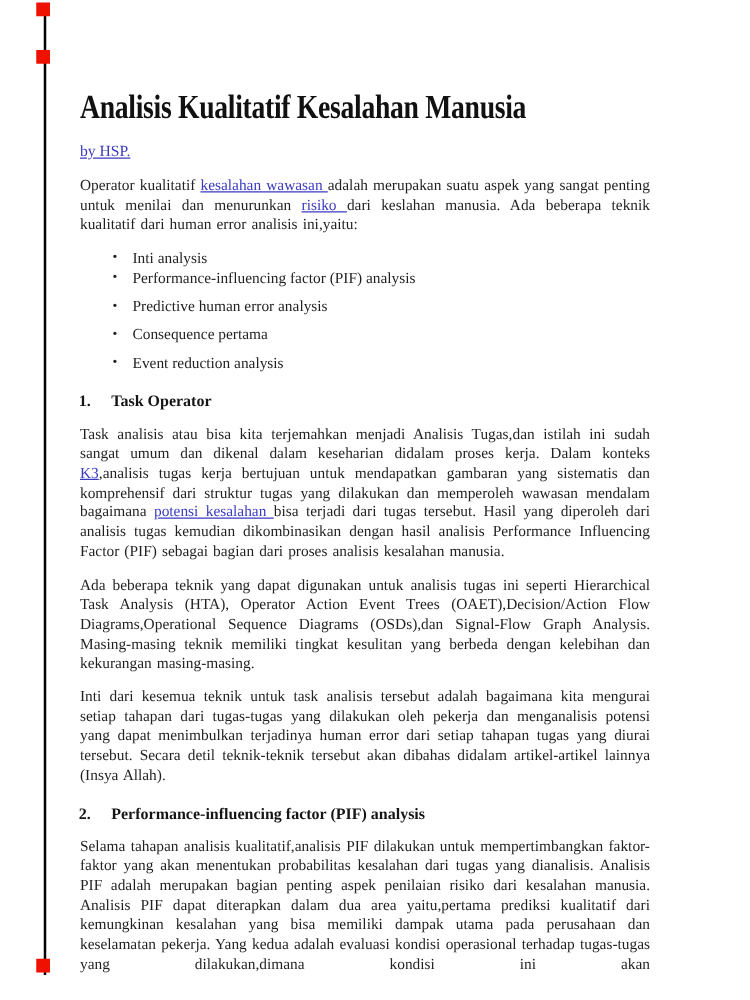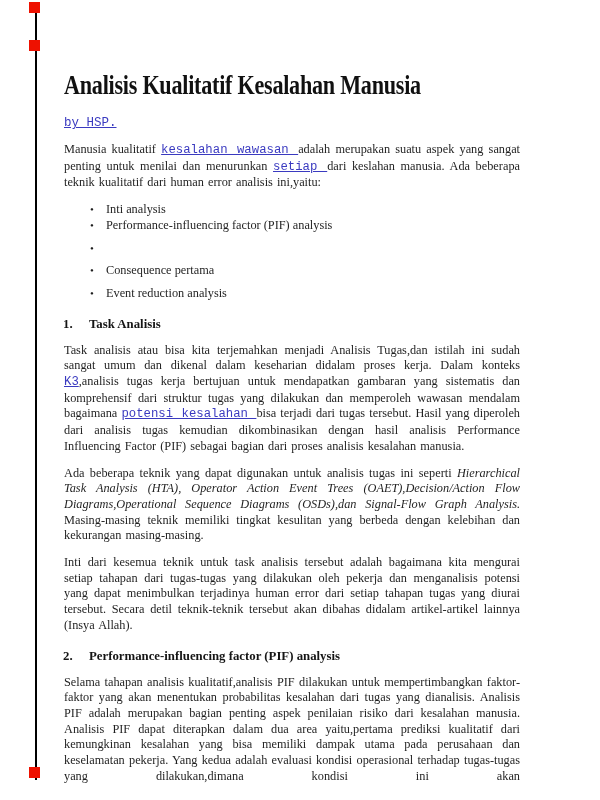--- a/index.html
+++ b/index.html
@@ -14,28 +14,28 @@
   .sel-handle.h-bottom { top: 767px; }
 
   .page { position: absolute; left: 64px; top: 70px; width: 456px; }
 
   .doc-title {
     font-weight: bold; font-size: 27px; line-height: 30px; color: #111111;
     white-space: nowrap; transform: scaleX(0.82); transform-origin: left center;
     letter-spacing: -0.3px; margin-bottom: 12px;
   }
   .byline { display: inline-block; font-size: 12.5px; margin-bottom: 12px; }
-  a.lnk, .byline { color: #3a3ac0; text-decoration: underline; cursor: pointer; font-family: Liberation Mono, monospace; }
+  a.lnk, .byline { color: #3a3ac0; text-decoration: underline; cursor: pointer; }
 
   p.body-p {
     font-size: 12.3px; line-height: 15.7px; text-align: justify; margin-bottom: 11px;
     word-spacing: 1px;
   }
   p.body-p.cutoff { text-align-last: justify; margin-bottom: 0; }
-  .it { font-style: italic; }
+  .it { }
 
   .bullet-list { margin: 1px 0 12px 0; }
   .bullet-item { display: flex; font-size: 12.3px; line-height: 15.7px; }
   .bullet-item + .bullet-item { margin-top: 7px; }
   .bullet-item.tight { margin-top: 0; }
   .bullet-dot { width: 16px; margin-left: 26px; font-size: 11px; }
 
   .sec-heading { display: flex; font-weight: bold; font-size: 12.8px; line-height: 16px; margin: 14px 0 11px 0; color: #151515; }
   .sec-num { min-width: 26px; margin-left: -1px; }
 </style>
@@ -46,47 +46,48 @@
 <div class="sel-handle h-top"></div>
 <div class="sel-handle h-upper"></div>
 <div class="sel-handle h-bottom"></div>
 
 <div class="page">
 
   <div class="doc-title">Analisis Kualitatif Kesalahan Manusia</div>
 
   <a class="byline">by HSP.</a>
 
-  <p class="body-p"><span>Manusia kualitatif </span><a class="lnk">kesalahan wawasan </a><span>adalah merupakan suatu aspek yang sangat penting untuk menilai dan menurunkan </span><a class="lnk">setiap </a><span>dari keslahan manusia.  Ada beberapa teknik kualitatif dari human error analisis ini,yaitu:</span></p>
+  <p class="body-p"><span>Operator kualitatif </span><a class="lnk">kesalahan wawasan </a><span>adalah merupakan suatu aspek yang sangat penting untuk menilai dan menurunkan </span><a class="lnk">risiko </a><span>dari keslahan manusia.  Ada beberapa teknik kualitatif dari human error analisis ini,yaitu:</span></p>
 
   <div class="bullet-list">
     <div class="bullet-item">
         <span class="bullet-dot">•</span>
         <span>Inti analysis</span>
       </div>
     <div class="bullet-item tight">
         <span class="bullet-dot">•</span>
         <span>Performance-influencing factor (PIF) analysis</span>
       </div>
     <div class="bullet-item">
         <span class="bullet-dot">•</span>
+        <span>Predictive human error analysis</span>
       </div>
     <div class="bullet-item">
         <span class="bullet-dot">•</span>
         <span>Consequence pertama</span>
       </div>
     <div class="bullet-item">
         <span class="bullet-dot">•</span>
         <span>Event reduction analysis</span>
       </div>
   </div>
 
   <div class="sec-heading">
       <span class="sec-num">1.</span>
-      <span>Task Analisis</span>
+      <span>Task Operator</span>
     </div>
 
   <p class="body-p"><span>Task analisis atau bisa kita terjemahkan menjadi Analisis Tugas,dan istilah ini sudah sangat umum dan dikenal dalam keseharian didalam proses kerja. Dalam konteks </span><a class="lnk">K3</a><span>,analisis tugas kerja bertujuan untuk mendapatkan gambaran yang sistematis dan komprehensif dari struktur tugas yang dilakukan dan memperoleh wawasan mendalam bagaimana </span><a class="lnk">potensi kesalahan </a><span>bisa terjadi dari tugas tersebut. Hasil yang diperoleh dari analisis tugas kemudian dikombinasikan dengan hasil analisis Performance Influencing Factor (PIF) sebagai bagian dari proses analisis kesalahan manusia.</span></p>
 
   <p class="body-p"><span>Ada beberapa teknik yang dapat digunakan untuk analisis tugas ini seperti </span><span class="it">Hierarchical Task Analysis (HTA), Operator Action Event Trees (OAET),Decision/Action Flow Diagrams,Operational Sequence Diagrams (OSDs),dan Signal-Flow Graph Analysis.</span><span> Masing-masing teknik memiliki tingkat kesulitan yang berbeda dengan kelebihan dan kekurangan masing-masing.</span></p>
 
   <p class="body-p">Inti dari kesemua teknik untuk task analisis tersebut adalah bagaimana kita mengurai setiap tahapan dari tugas-tugas yang dilakukan oleh pekerja dan menganalisis potensi yang dapat menimbulkan terjadinya human error dari setiap tahapan tugas yang diurai tersebut. Secara detil teknik-teknik tersebut akan dibahas didalam artikel-artikel lainnya (Insya Allah).</p>
 
   <div class="sec-heading">
       <span class="sec-num">2.</span>

